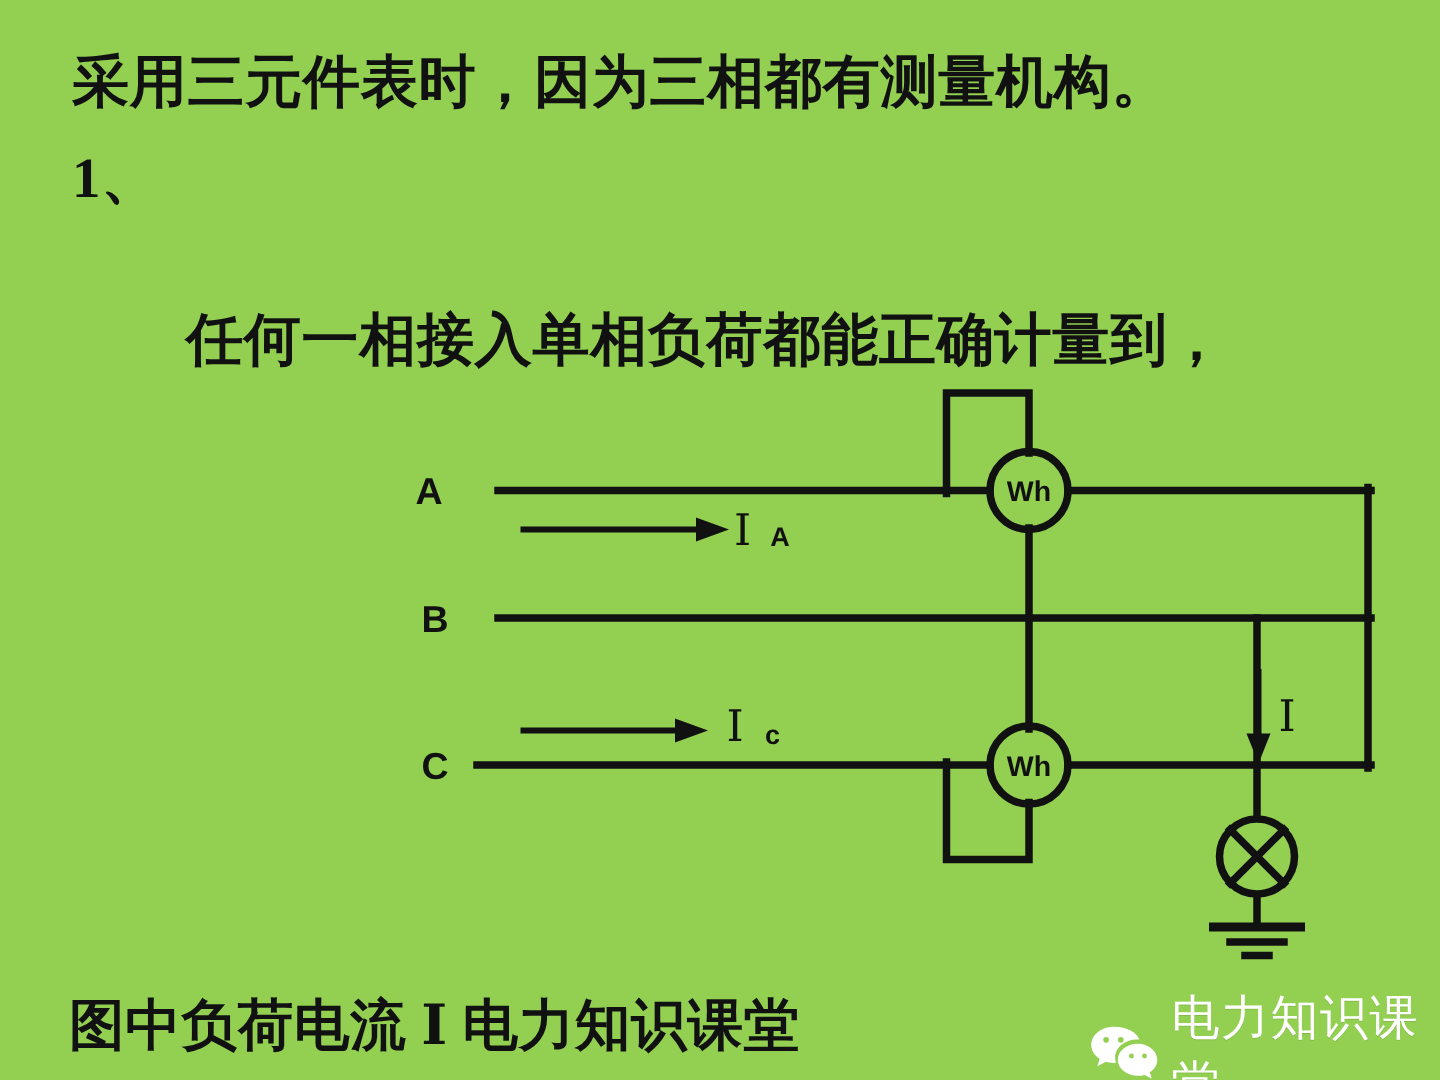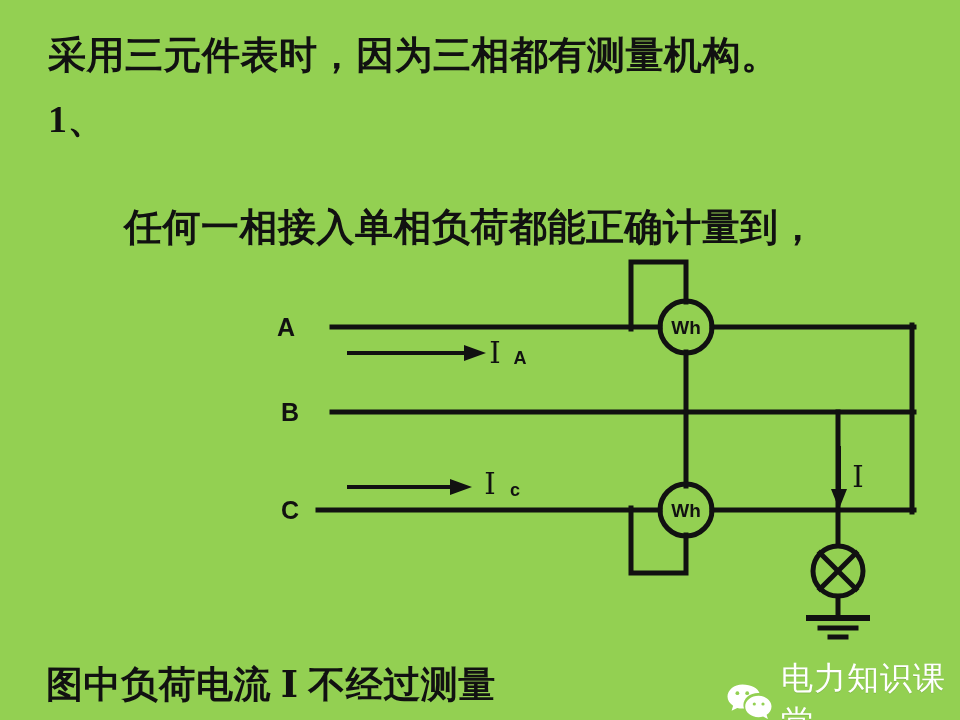--- a/index.html
+++ b/index.html
@@ -181,21 +181,21 @@
     <text class="cur-main" x="495" y="363" text-anchor="middle">Ⅰ</text>
     <text class="cur-sub" x="520" y="364" text-anchor="middle">A</text>
 
     <text class="cur-main" x="490" y="494" text-anchor="middle">Ⅰ</text>
     <text class="cur-sub" x="515" y="496" text-anchor="middle">c</text>
 
     <text class="cur-main" x="858" y="487" text-anchor="middle">Ⅰ</text>
   </svg>
 
   <div class="text-block" id="caption">
-    <div>图中负荷电流 Ⅰ 不经过测量</div>
+    <div>图中负荷电流 Ⅰ 电力知识课堂</div>
     
   </div>
 
   <div id="watermark">
     <span class="wechat-logo">
       <svg width="46" height="36" viewBox="0 0 46 36">
         <g fill="#ffffff">
           <path d="M16.5 1.5C8.1 1.5 1.5 7.1 1.5 13.6c0 3.7 2.2 7 5.6 9.2l-1.5 5 5.6-2.9c1.6 .4 3.3 .7 5.3 .7 .5 0 1 0 1.5-.1 -.4-1.1-.6-2.2-.6-3.4 0-6.7 6.5-12.1 14.6-12.1 .5 0 1 0 1.5 .1C32.3 5.4 25.1 1.5 16.5 1.5z"></path>
           <path d="M32.6 12.8c-7.4 0-13.4 4.8-13.4 10.7 0 5.9 6 10.7 13.4 10.7 1.6 0 3.1-.2 4.5-.6l4.8 2.5-1.3-4.3c3-2 4.9-4.9 4.9-8.3C45.5 17.6 39.5 12.8 32.6 12.8z"></path>
         </g>

